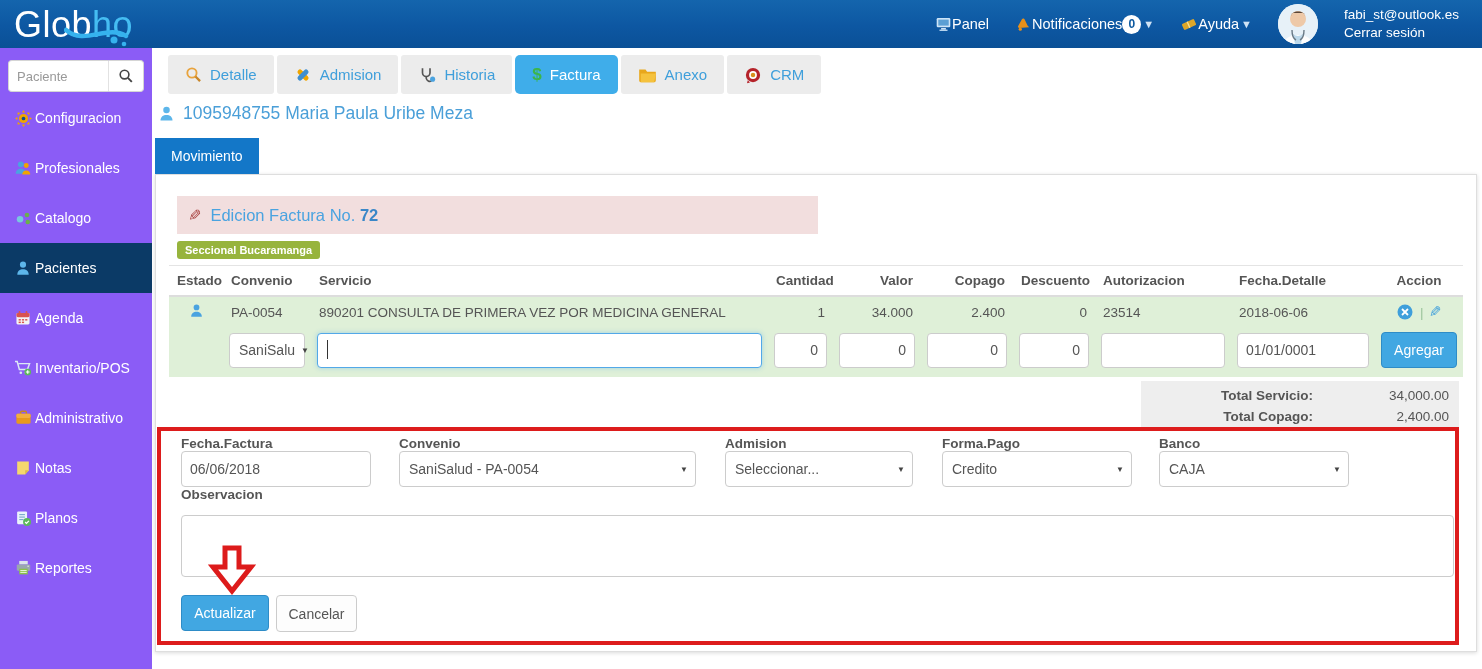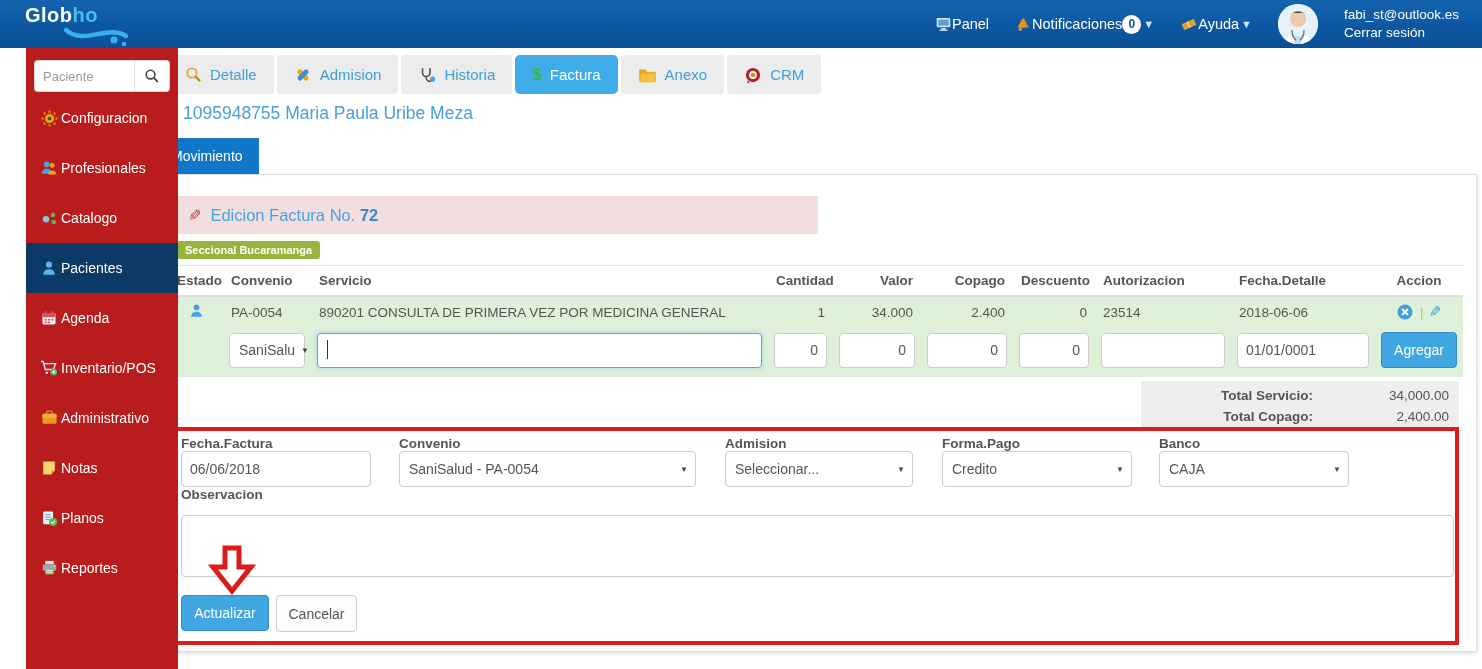--- a/index.html
+++ b/index.html
@@ -10,36 +10,36 @@
   }
   svg { display:block; }
 
   
   .navbar {
     position:absolute; left:0; top:0; width:1482px; height:48px;
     background:linear-gradient(180deg,#1465ad 0%,#0d57a2 55%,#0a5096 100%);
     display:flex; align-items:center; z-index:30;
   }
   .logo { position:relative; margin-left:10px; width:170px; height:48px; }
-  .logo-text { position:absolute; left:15px; top:4px; font-size:20px; font-weight:bold; letter-spacing:0.5px; }
+  .logo-text { position:absolute; left:4px; top:4px; font-size:36px; font-weight:normal; letter-spacing:0.5px; }
   .logo-p1 { color:#ffffff; }
   .logo-p2 { color:#45bdf2; }
   .logo-swoosh { position:absolute; left:54px; top:24px; }
   .nav-right { position:absolute; right:4px; top:0; height:48px; display:flex; align-items:center; gap:26px; }
   .nav-item { display:flex; align-items:center; gap:0; color:#fff; font-size:14.5px; cursor:pointer; }
   .nav-badge {
     width:19px; height:19px; border-radius:50%; background:#fff; color:#0e5aa0;
     font-size:12px; font-weight:bold; display:flex; align-items:center; justify-content:center;
   }
   .caret { color:#cfe3f5; font-size:11px; margin-left:2px; }
   .avatar { width:40px; height:40px; border-radius:50%; overflow:hidden; background:#dcebf5; flex:none; }
   .userbox { color:#fff; font-size:13.5px; line-height:1.3; margin-right:19px; white-space:nowrap; }
 
   
-  .sidebar { position:absolute; left:0; top:48px; width:152px; height:621px; background:#b91c1c; z-index:20;margin-left:26px; }
+  .sidebar { position:absolute; left:0; top:48px; width:152px; height:621px; background:#8b5cf6; z-index:20; }
   .side-search { position:absolute; left:8px; top:12px; width:136px; height:32px; display:flex; }
   .side-search input {
     flex:1; min-width:0; height:32px; border:1px solid #d5d5d5; border-right:none;
     border-radius:4px 0 0 4px; padding:0 8px; font-size:13px; color:#555; outline:none;
     font-family:"Liberation Sans", sans-serif;
   }
   .side-search input::placeholder { color:#999; }
   .side-search button {
     width:36px; height:32px; background:#fff; border:1px solid #d5d5d5; border-left:1px solid #e2e2e2;
     border-radius:0 4px 4px 0; display:flex; align-items:center; justify-content:center; cursor:pointer; padding:0;

